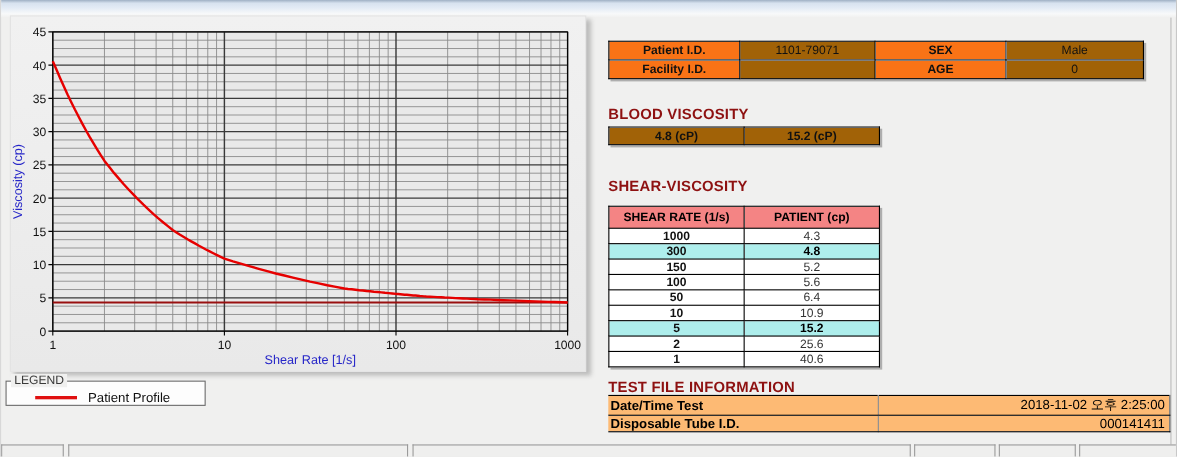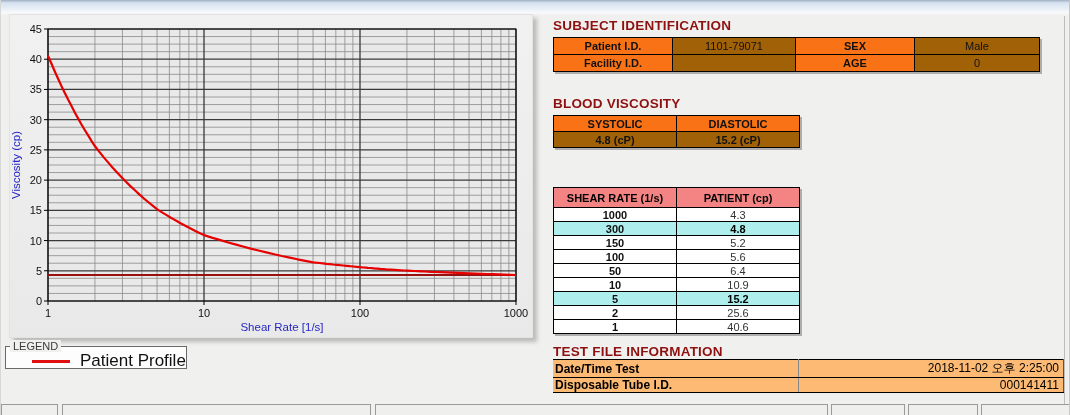--- a/index.html
+++ b/index.html
@@ -13,21 +13,21 @@
   .chart-panel{position:absolute;left:8px;top:14px;width:522px;height:322px;
     background:linear-gradient(180deg,#f1f1f1,#e9e9e9);
     border:1px solid #e3e3e3;box-shadow:4px 4px 4px rgba(110,110,110,.40);}
   .chart-panel svg{display:block;}
   
   .legend-box{position:absolute;left:4px;top:340px;width:180px;height:27px;
     border:1px solid #6a6a6a;background:#fdfdfd;margin:0;padding:0;}
   .legend-box legend{font-size:11px;color:#3a3a3a;margin-left:4px;padding:0 3px;background:#f0f0ef;}
   .legend-row{display:flex;align-items:center;height:16px;margin-top:1px;}
   .legend-line{width:38px;height:0;border-top:3px solid #e01010;margin-left:26px;margin-right:10px;}
-  .legend-label{font-size:17px;color:#111;}
+  .legend-label{font-size:12px;color:#111;}
   
   .right-panel{position:absolute;left:548px;top:16px;width:515px;height:390px;border-right:1px solid #bcbcbc;}
   .sec-title{position:absolute;left:4px;font-size:13.5px;font-weight:bold;color:#8e1111;letter-spacing:.2px;white-space:nowrap;}
   table{border-collapse:collapse;position:absolute;left:4px;background:#fff;
         box-shadow:2px 2px 0 rgba(120,120,120,.55);}
   td,th{border:1px solid #000;padding:0;text-align:center;font-size:11px;overflow:hidden;white-space:nowrap;}
   .lblcell{background:#f97316;font-weight:bold;color:#111;}
   .valcell{background:#a16207;color:#111;}
   .subject-tbl td{height:16px;}
   .subject-tbl .c1{width:118px;} .subject-tbl .c2{width:122px;}
@@ -162,52 +162,48 @@
   <fieldset class="legend-box">
     <legend>LEGEND</legend>
     <div class="legend-row">
       <span class="legend-line"></span>
       <span class="legend-label">Patient Profile</span>
     </div>
   </fieldset>
 
   <div class="right-panel">
 
-    <div class="sec-title" style="top:2px;">SUBJECT IDENTIFICATION</div>
     <table class="subject-tbl" style="top:21px;">
       <tbody>
           <tr>
         <td class="lblcell c1">Patient I.D.</td>
         <td class="valcell c2">1101-79071</td>
         <td class="lblcell c3">SEX</td>
         <td class="valcell c4">Male</td>
       </tr>
       <tr>
         <td class="lblcell c1">Facility I.D.</td>
         <td class="valcell c2"></td>
         <td class="lblcell c3">AGE</td>
         <td class="valcell c4">0</td>
       </tr>
     </tbody>
       </table>
 
     <div class="sec-title" style="top:80px;text-align:center;">BLOOD VISCOSITY</div>
     <table class="bv-tbl" style="top:99px;">
       <tbody>
-          <tr>
-        <td class="lblcell">SYSTOLIC</td>
-        <td class="lblcell">DIASTOLIC</td>
-      </tr>
       <tr>
         <td class="valcell">4.8 (cP)</td>
         <td class="valcell">15.2 (cP)</td>
       </tr>
     </tbody>
       </table>
 
+    <div class="sec-title" style="top:146px;">SHEAR-VISCOSITY</div>
     <table class="sv-tbl" style="top:171px;">
       <tbody>
           <tr>
         <th>SHEAR RATE (1/s)</th>
         <th>PATIENT (cp)</th>
       </tr>
       <tr id="svr-0">
             <td class="rate">1000</td>
             <td class="pat">4.3</td>
           </tr>

